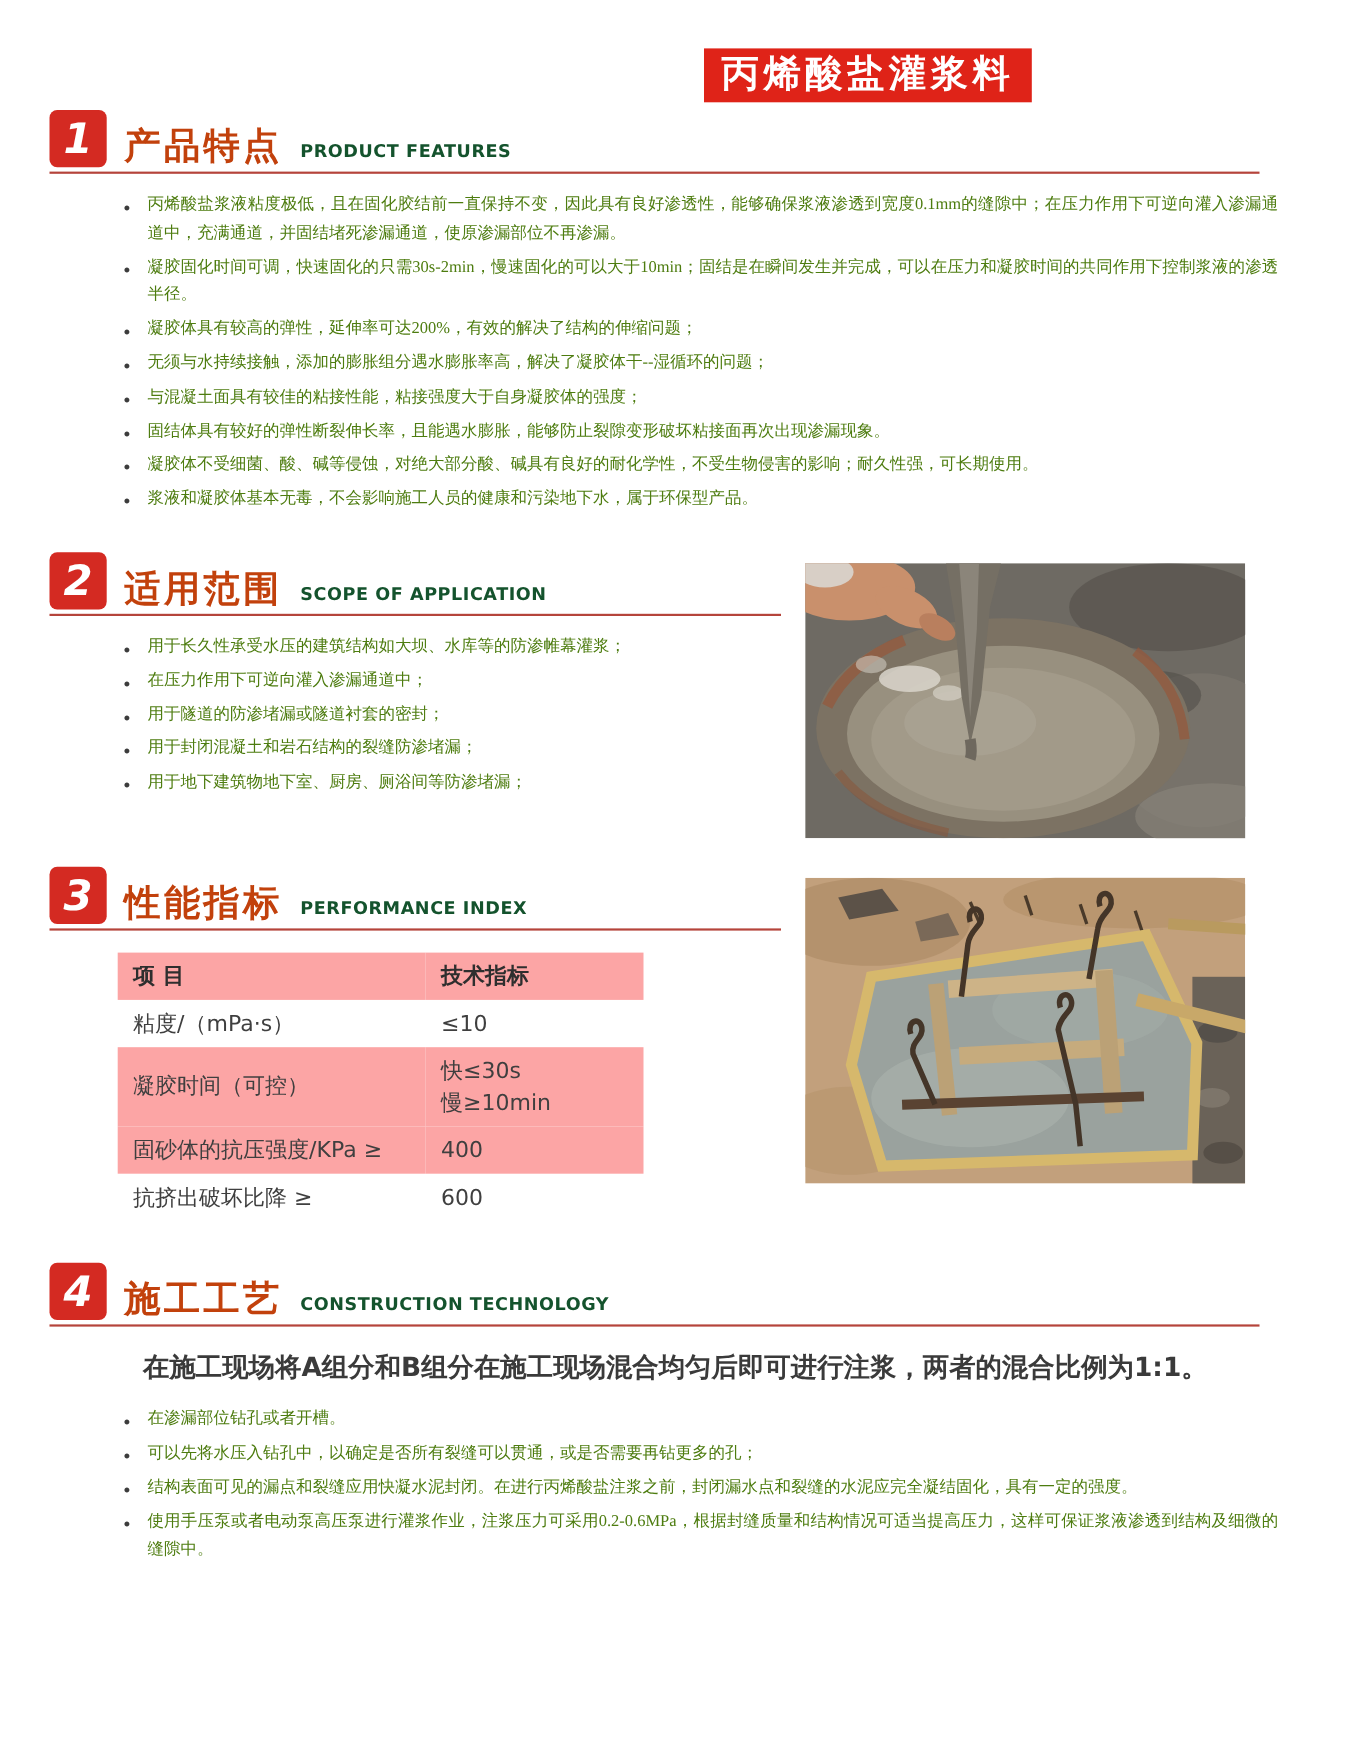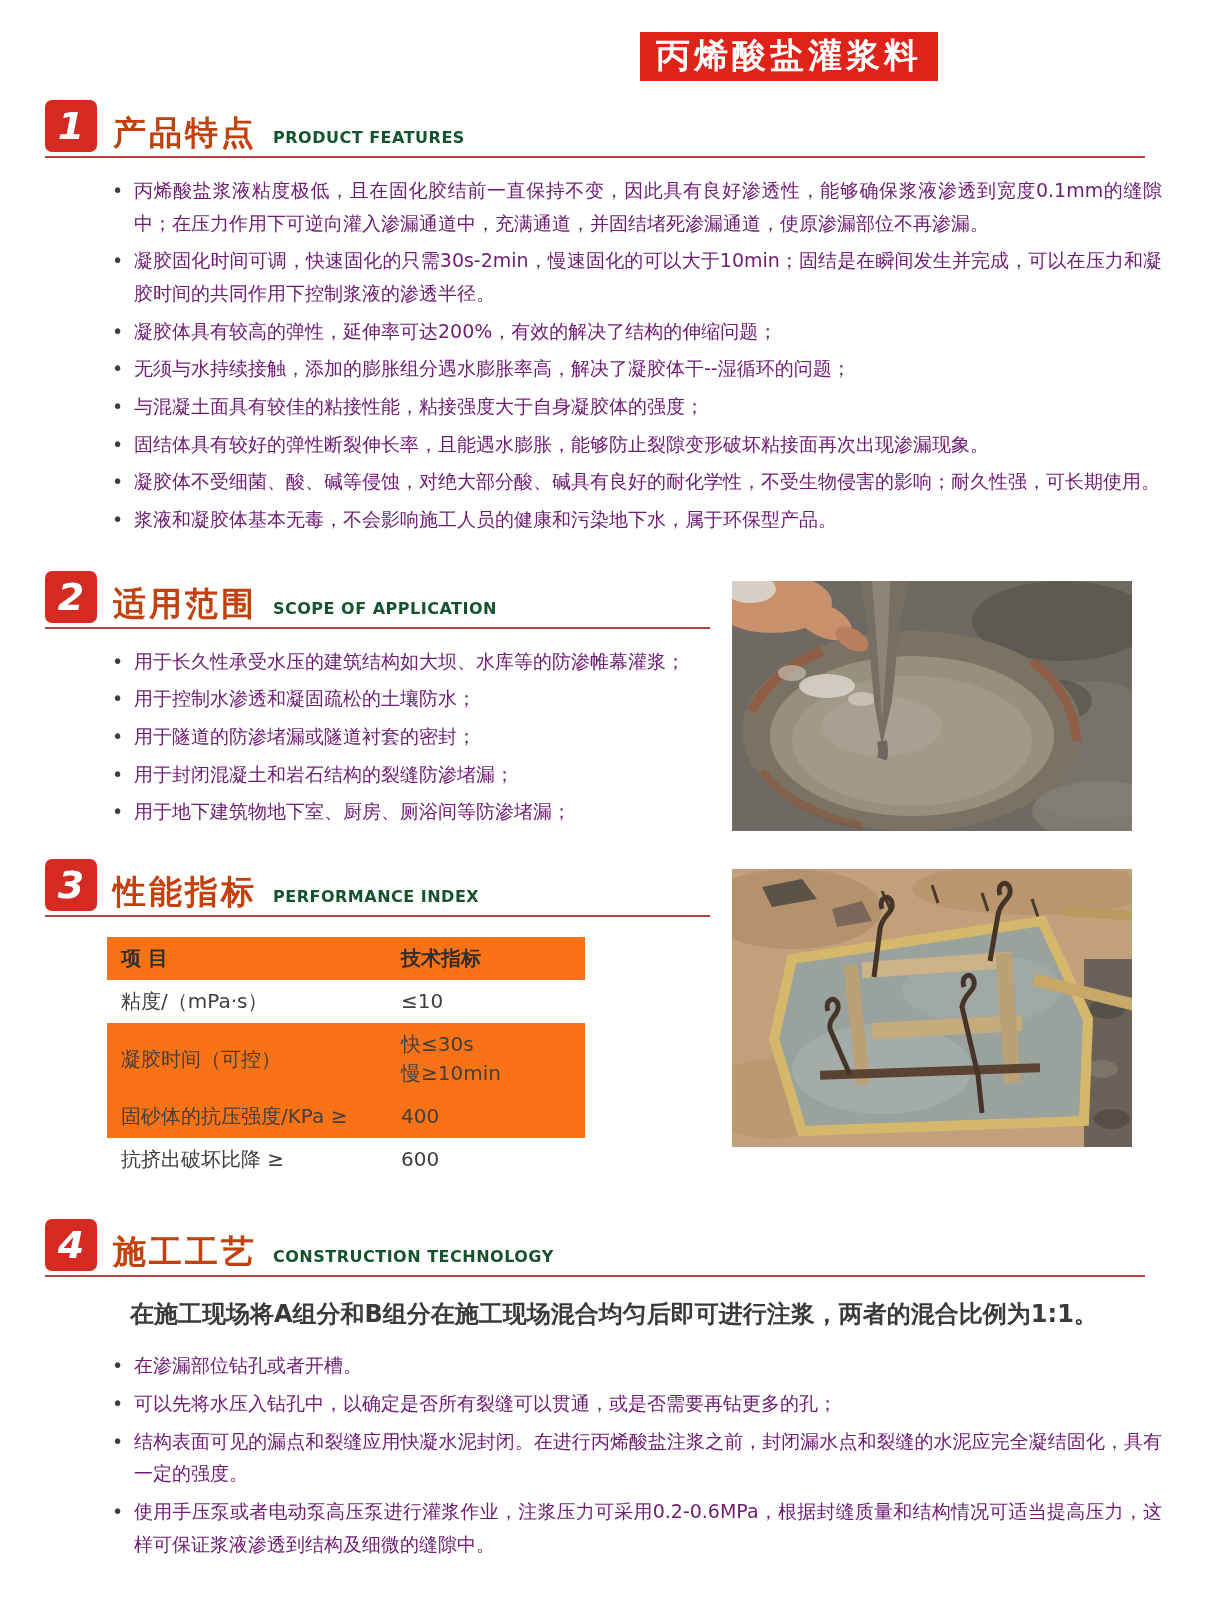--- a/index.html
+++ b/index.html
@@ -6,21 +6,21 @@
   html,body { background:#ffffff; }
   body {
     width:1232px; min-height:1600px;
     font-family:"DejaVu Sans","Liberation Sans",sans-serif;
     color:#4b4b4b;
     position:relative;
   }
   .page { width:1232px; padding-bottom:30px; }
 
   
-  .banner-wrap { padding-top:32px; padding-left:640px; height:100px; }
+  .banner-wrap { padding-top:44px; padding-left:640px; height:100px; }
   .banner {
     display:inline-block;
     background:#df2318;
     color:#ffffff;
     font-size:34px; font-weight:bold;
     letter-spacing:4px;
     padding:5px 16px 7px 16px;
     line-height:1.1;
   }
 
@@ -45,22 +45,22 @@
   }
   .title-en {
     color:#14532d; font-size:16px; font-weight:bold;
     letter-spacing:0.5px; padding-bottom:5px;
   }
 
   
   ul.bullets { list-style:none; margin:16px 70px 0 110px; }
   ul.bullets li {
     position:relative; padding-left:24px;
-    font-size:19px; line-height:1.72; color:#701a75;
-    text-align:justify; margin-bottom:5px;
+    font-size:15px; line-height:1.72; color:#4d7c0f;
+    text-align:justify; margin-bottom:5px;font-family:Liberation Serif, serif;
   }
   ul.bullets li::before {
     content:"•"; position:absolute; left:2px; top:0px;
     color:#3c3c3c; font-size:19px;
   }
 
   
   .two-col { display:flex; align-items:flex-start; }
   .two-col .col-left { width:732px; flex:0 0 auto; }
   .two-col .col-left ul.bullets { margin-right:10px; }
@@ -76,21 +76,21 @@
     table-layout:fixed;
   }
   table.perf th, table.perf td {
     text-align:left; vertical-align:middle;
     padding:7px 4px 7px 14px;
     font-weight:normal; color:#3f3f3f;
     line-height:1.45;
   }
   table.perf th { font-weight:bold; color:#2e2e2e; }
   table.perf col.c1 { width:280px; }
-  table.perf tr.stripe { background:#f97316;margin-left:10px; }
+  table.perf tr.stripe { background:#fca5a5;margin-left:10px; }
   .val-line { display:block; }
 
   
   .intro-line {
     margin:18px 70px 2px 130px;
     font-size:24px; font-weight:bold; color:#3a3a3a;
     line-height:1.6;
   }
 
   .spacer-26 { height:26px; }
@@ -128,21 +128,21 @@
 
   <div class="two-col">
     <div class="col-left">
       <div class="section-header short">
         <div class="num-box">2</div>
         <div class="title-cn">适用范围</div>
         <div class="title-en">SCOPE OF APPLICATION</div>
       </div>
       <ul class="bullets">
         <li>用于长久性承受水压的建筑结构如大坝、水库等的防渗帷幕灌浆；</li>
-        <li>用于控制水渗透和凝固疏松的土壤防水；</li>
+        <li>在压力作用下可逆向灌入渗漏通道中；</li>
         <li>用于隧道的防渗堵漏或隧道衬套的密封；</li>
         <li>用于封闭混凝土和岩石结构的裂缝防渗堵漏；</li>
         <li>用于地下建筑物地下室、厨房、厕浴间等防渗堵漏；</li>
       </ul>
     </div>
     <div class="photo-frame">
 
       <svg width="400" height="250" viewBox="0 0 400 250" role="img">
         <rect width="400" height="250" fill="#6e6a63"></rect>
         <ellipse cx="330" cy="40" rx="90" ry="40" fill="#57534d" opacity="0.7"></ellipse>

